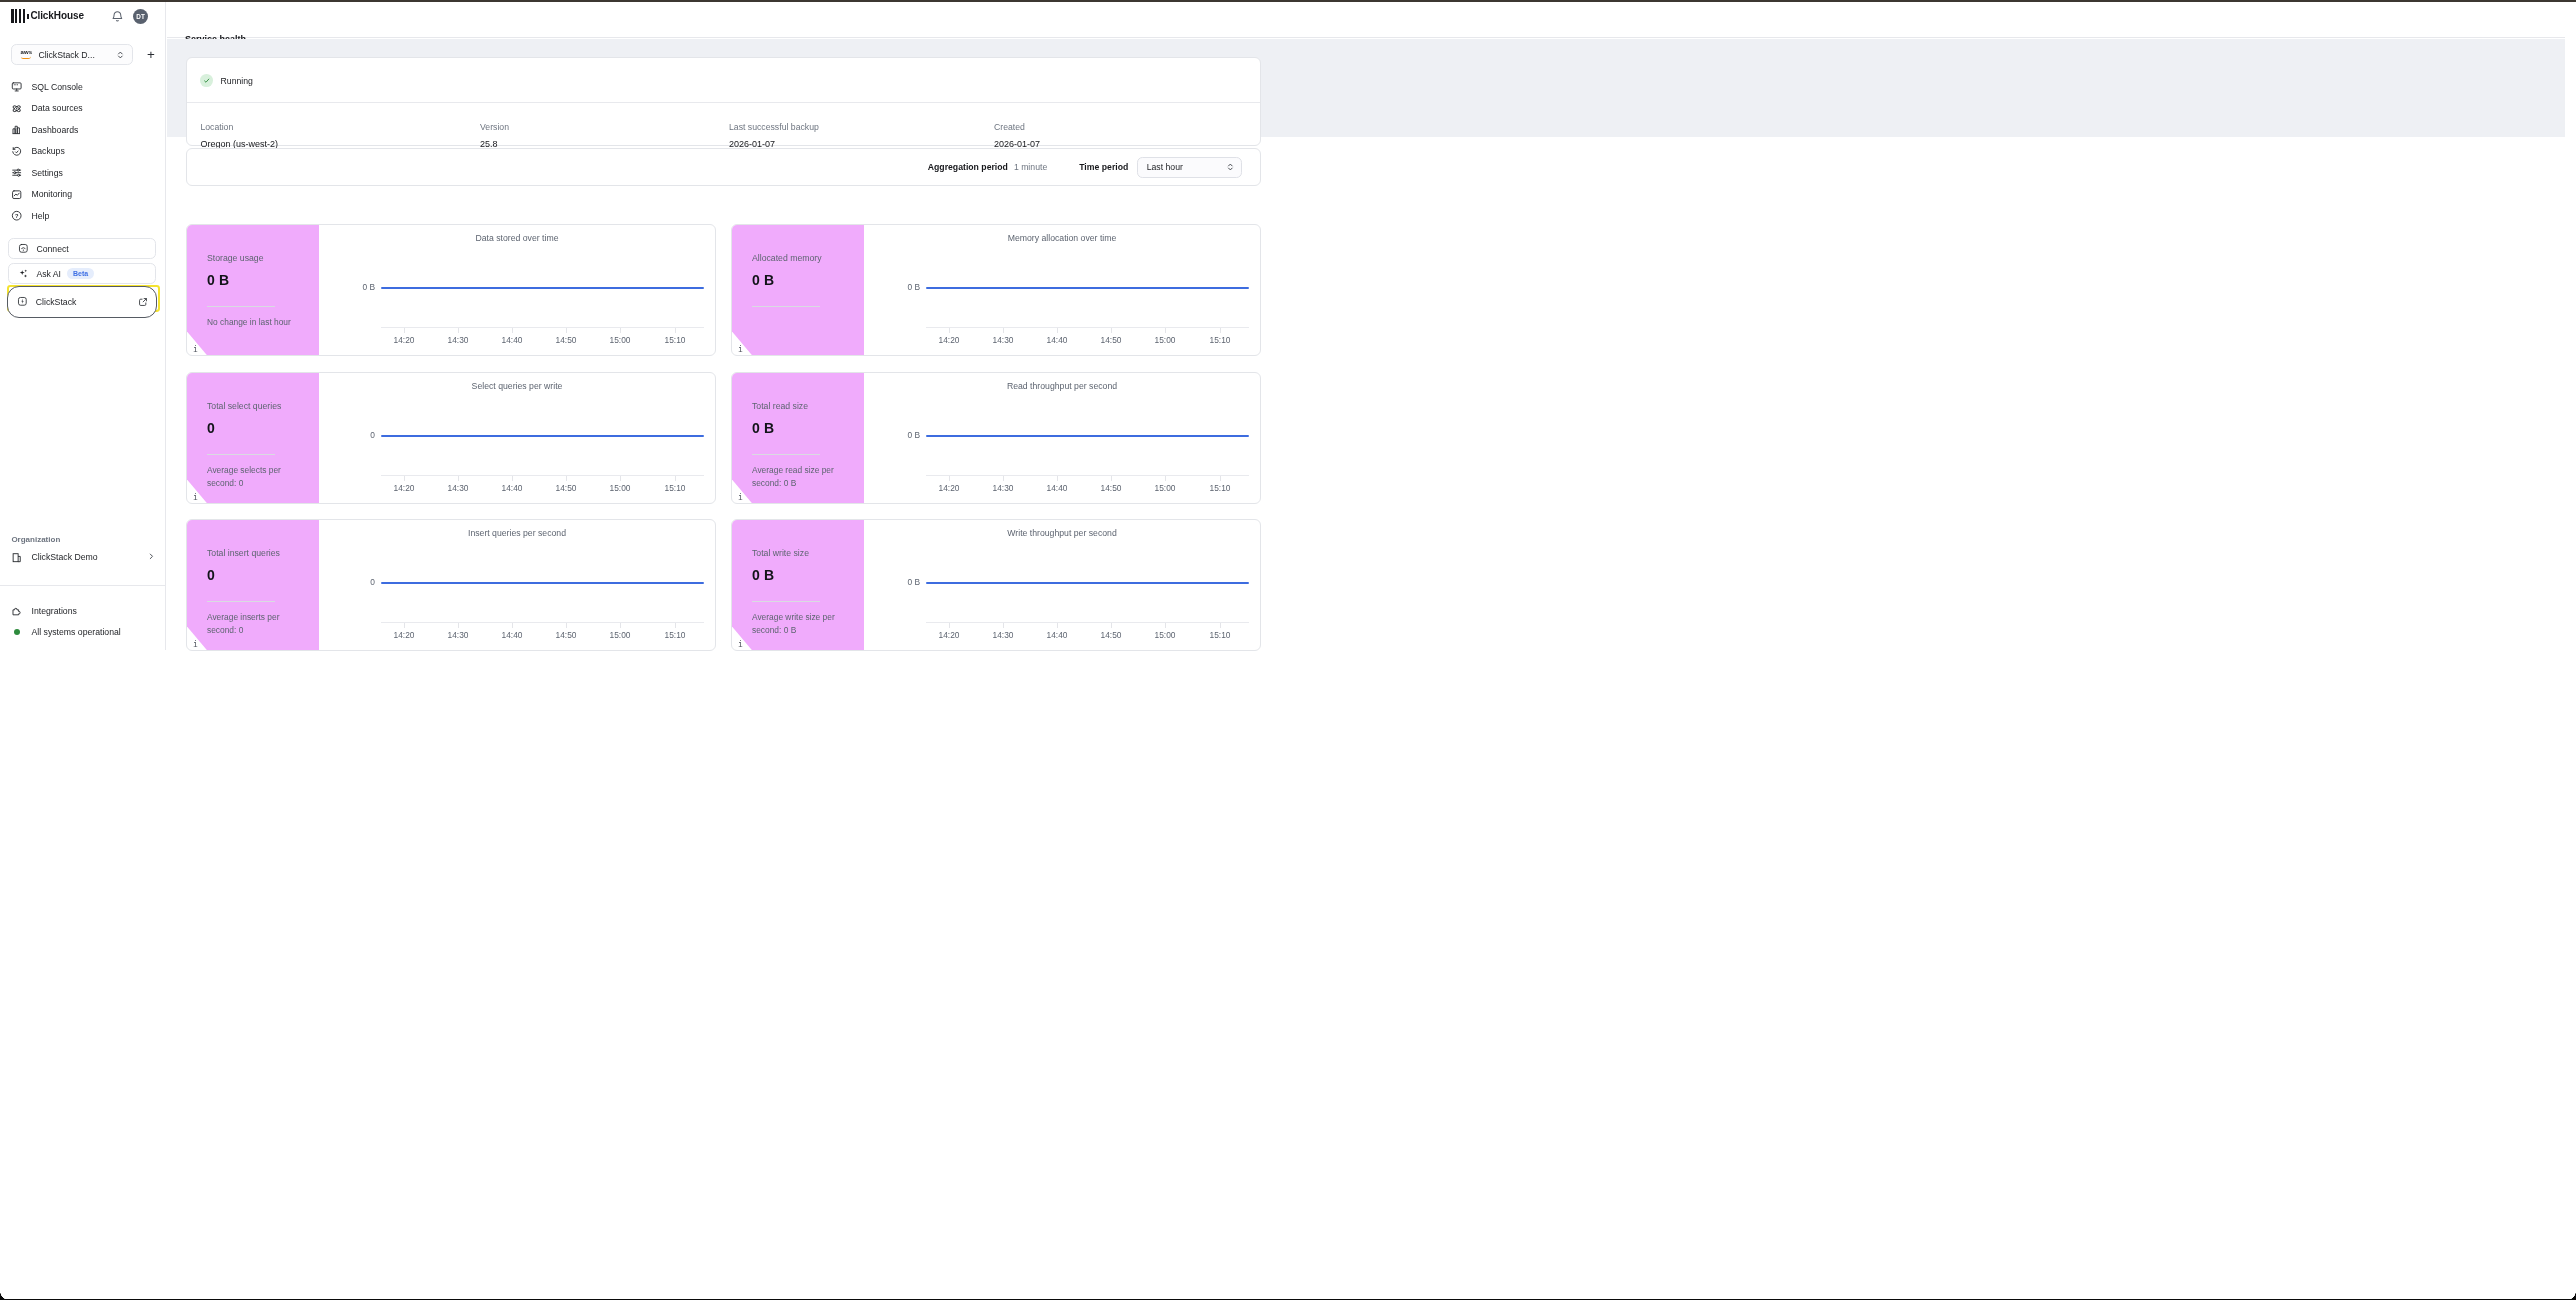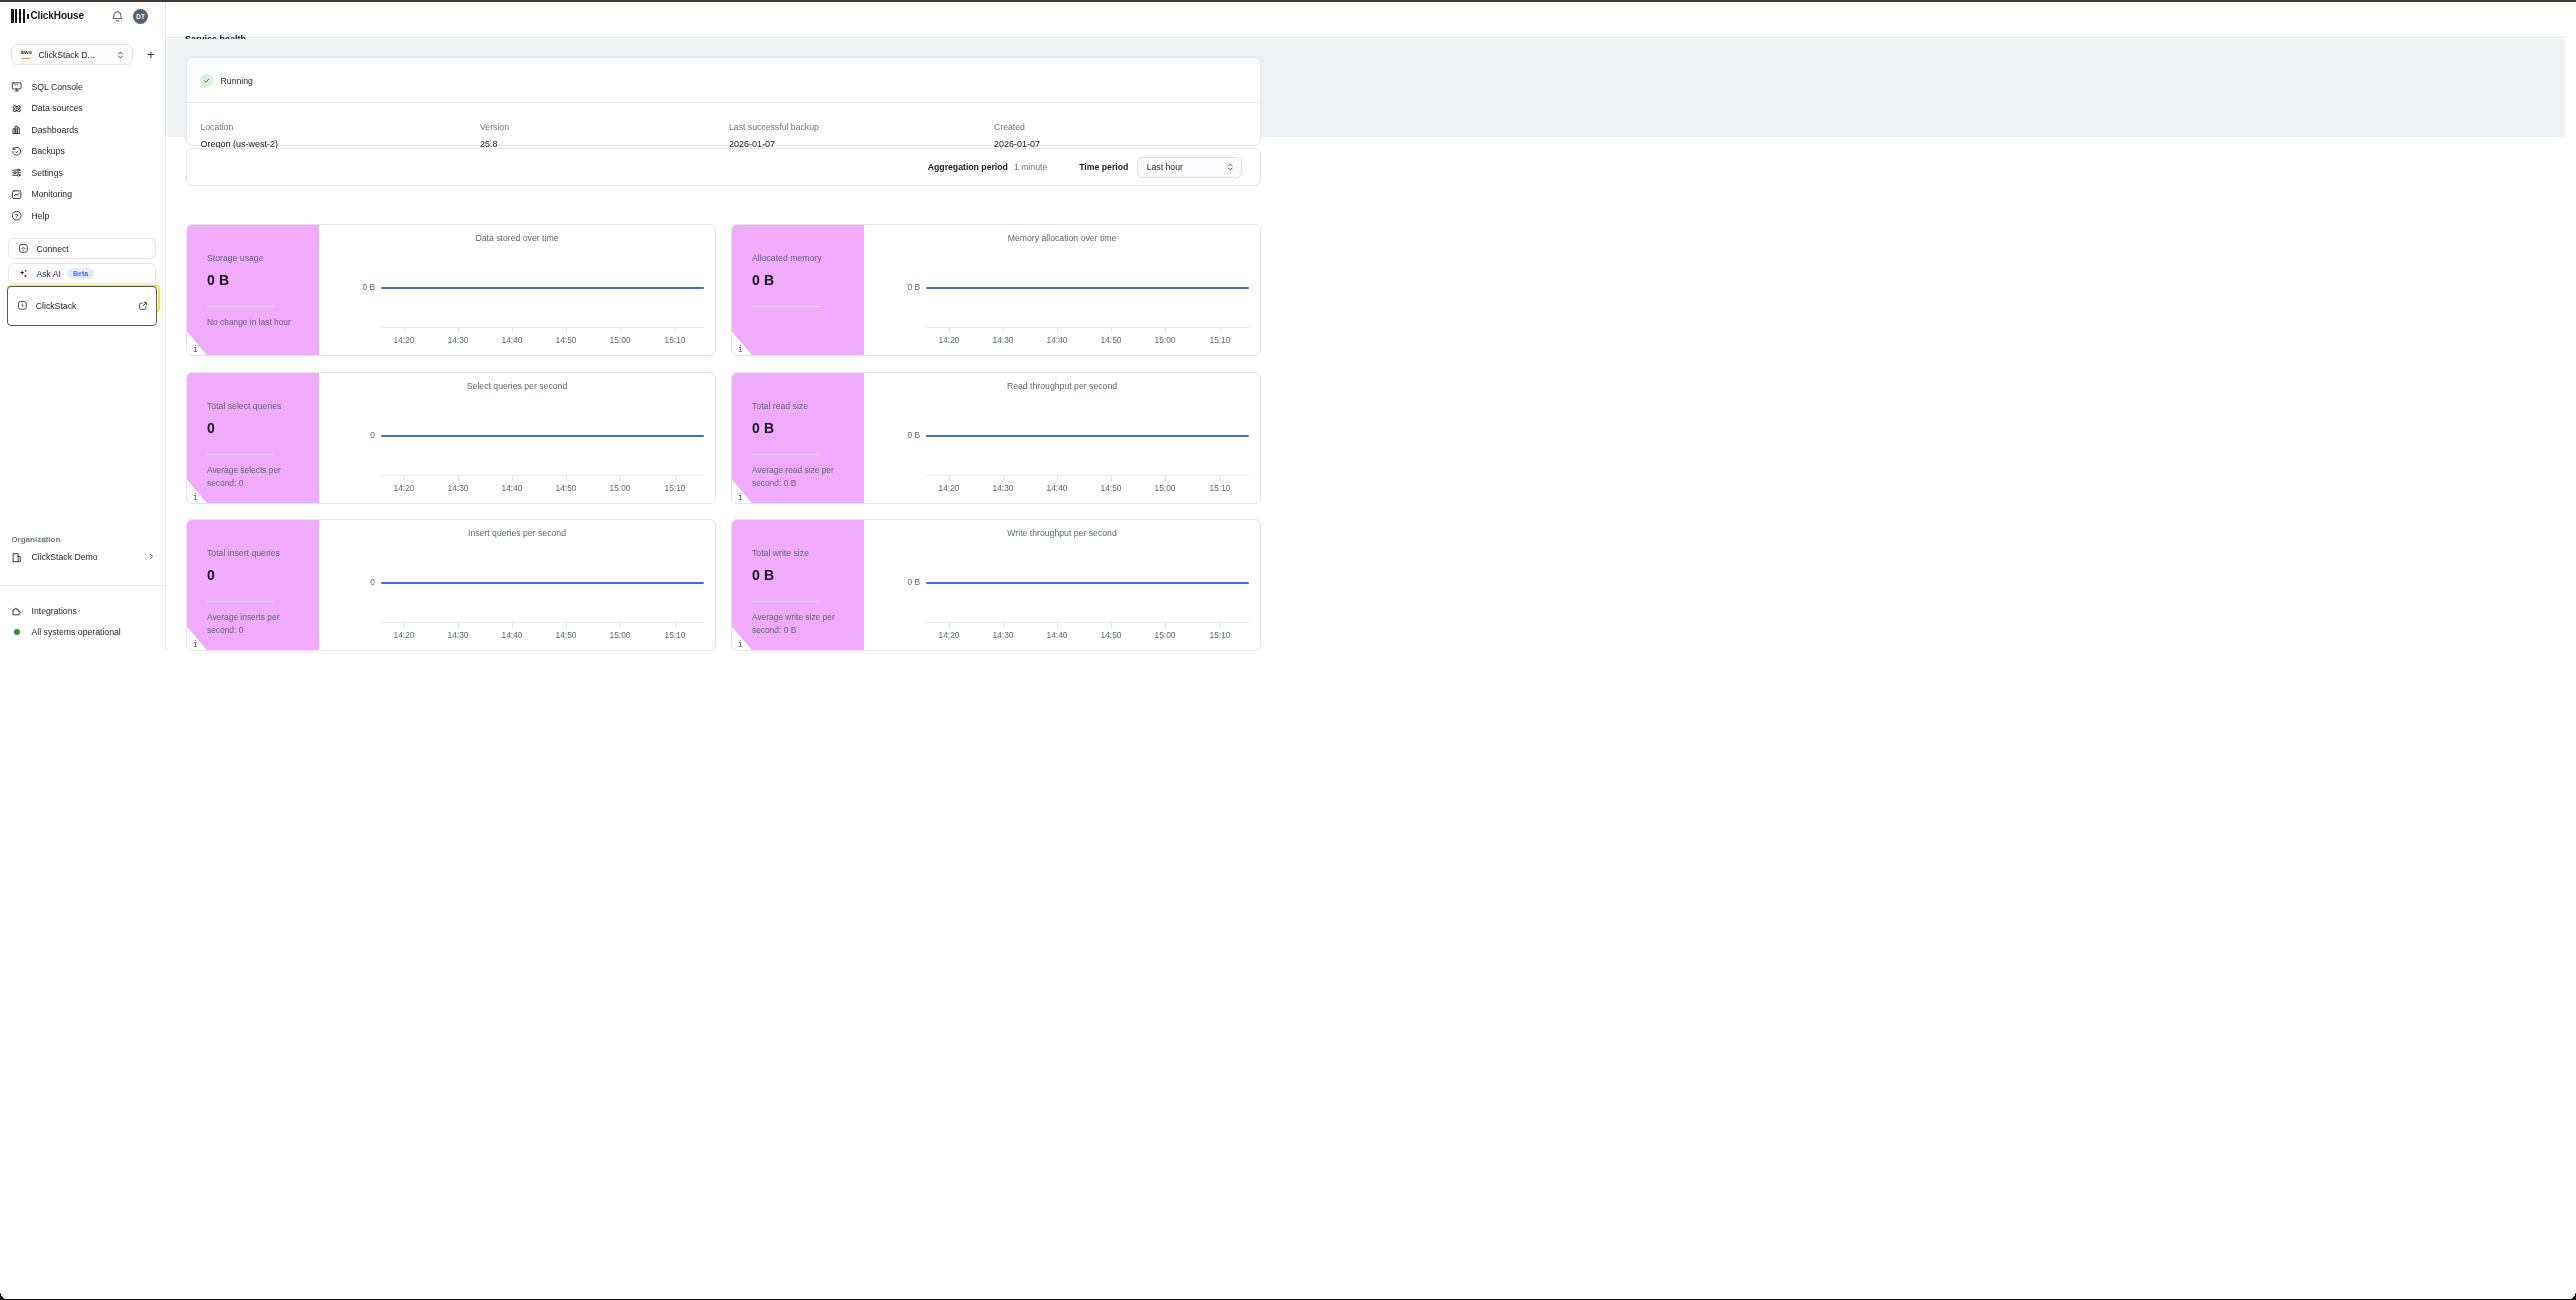--- a/index.html
+++ b/index.html
@@ -43,22 +43,22 @@
   .nav-item .lbl { font-size:8.7px; color:#1d1f23; }
 
   .side-btn { position:absolute; left:8px; width:148px; height:21px; background:#fff;
     border:0.7px solid #e3e5ea; border-radius:5.4px; display:flex; align-items:center; padding:0 8px 0 8.7px; }
   .side-btn .ic { width:10.7px; height:10.7px; margin-right:8px; flex:0 0 auto; }
   .side-btn .lbl { font-size:8.7px; color:#1d1f23; }
   .beta-pill { margin-left:6px; background:#e5edfc; color:#3f70e4; font-size:7px; font-weight:600;
     padding:1.7px 6px; border-radius:6px; }
   .hl-wrap { position:absolute; left:6.7px; top:285px; width:153px; height:27px;
     border:2.7px solid #f4e32f; border-radius:3.4px; background:#fff; }
-  .hl-wrap .side-btn { position:absolute; left:-1.3px; top:-1.3px; width:150px; height:40px;
-    border:1.1px solid #565b63; border-radius:4px; }
+  .hl-wrap .side-btn { position:absolute; left:-1.3px; top:-1.3px; width:150px; height:32px;
+    border:1.1px solid #565b63; border-radius:12px; }
   .ext-ic { margin-left:auto; width:10px; height:10px; }
 
   .org-label { position:absolute; left:11.4px; top:535px; font-size:8px; font-weight:600; color:#6e7580; }
   .org-row { position:absolute; left:0; top:552px; width:166px; height:20px; display:flex; align-items:flex-start; padding:0 10.7px 0 11.4px; }
   .org-row .ic { width:11.4px; height:11.4px; margin-right:8.7px; }
   .org-row .lbl { font-size:8.7px; color:#1d1f23; flex:1; }
   .side-divider { position:absolute; left:0; top:585px; width:166px; height:0.7px; background:#e7e8ec; }
   .foot-row { position:absolute; left:0; width:166px; height:19px; display:flex; align-items:center; padding-left:11.4px; }
   .foot-row .ic { width:11.4px; height:11.4px; margin-right:8.7px; }
   .foot-row .lbl { font-size:8.7px; color:#1d1f23; }
@@ -398,21 +398,21 @@
 
   <div class="card chart-card r2 c1">
     <div class="stat-panel">
       <div class="stat-label">Total select queries</div>
       <div class="stat-value">0</div>
       <div class="stat-divider"></div>
       <div class="stat-note">Average selects per second: 0</div>
     </div>
     <div class="info-i">i</div>
     <div class="chart">
-      <div class="chart-title">Select queries per second</div>
+      <div class="chart-title">Select queries per write</div>
       <div class="y-label">0</div>
       <div class="series-line"></div>
       <div class="axis-line"></div>
       <i class="tk p0"></i>
         <i class="tk p1"></i>
         <i class="tk p2"></i>
         <i class="tk p3"></i>
         <i class="tk p4"></i>
         <i class="tk p5"></i>
       <span class="xl p0">14:20</span>

